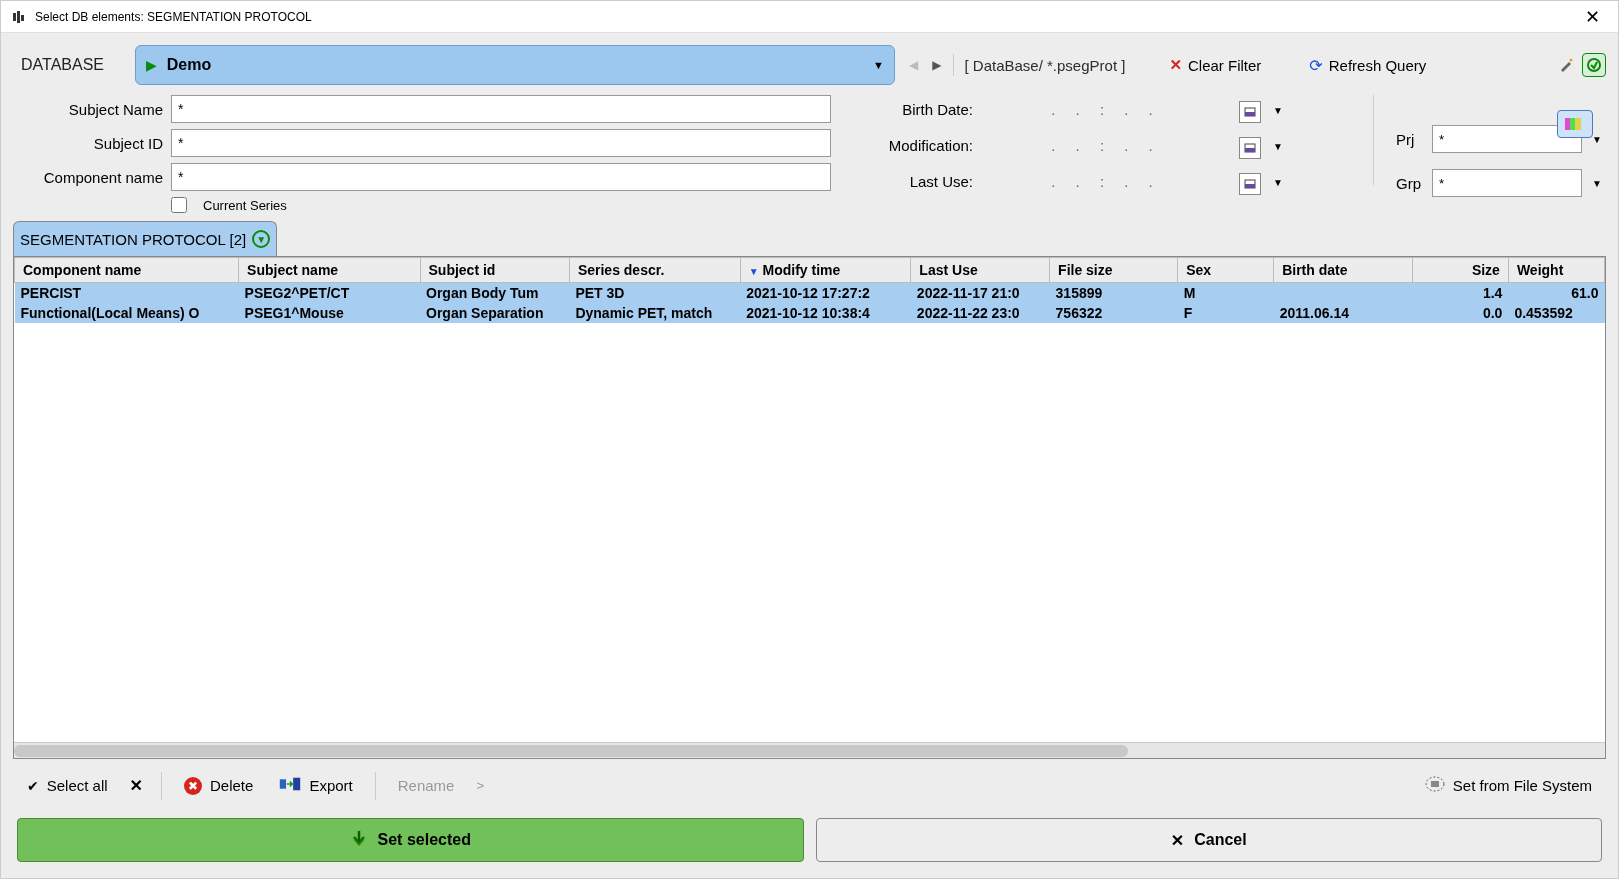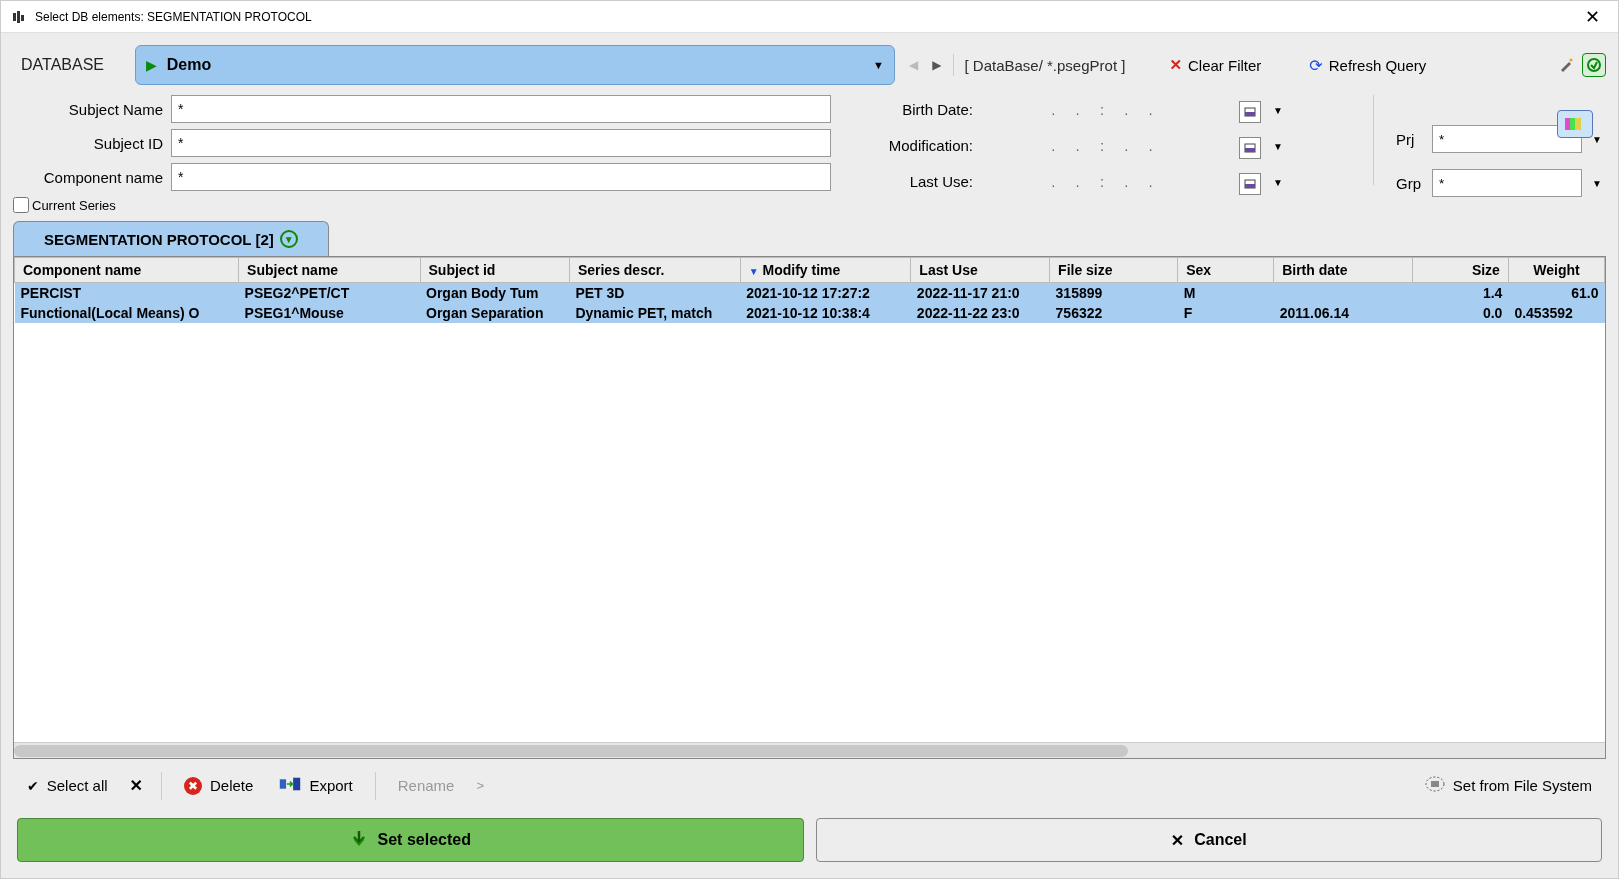--- a/index.html
+++ b/index.html
@@ -130,21 +130,22 @@
   height: 28px;
   border: 1px solid #999;
   background: #fff;
   padding: 0 6px;
   font-size: 14px;
 }
 .filters-left .field-input { width: 660px; }
 .checkbox-row {
   display: flex;
   align-items: center;
-  gap: 3px;
+  gap: 16px;
+  margin-left: 158px;
 }
 .checkbox-row input { width: 16px; height: 16px; }
 .filters-right {
   flex: 1;
   display: flex;
   flex-direction: column;
   gap: 14px;
   padding-top: 6px;
   padding-left: 30px;
 }
@@ -198,26 +199,25 @@
   cursor: pointer;
 }
 .tab-bar {
   display: flex;
 }
 .tab {
   background: #a7cdf1;
   border: 1px solid #888;
   border-bottom: none;
   border-radius: 6px 6px 0 0;
-  padding: 8px 30px;
+  padding: 8px 6px;
   display: flex;
   align-items: center;
   gap: 6px;
   font-size: 15px;
-  font-weight: bold;
 }
 .tab .circ-arrow {
   width: 18px; height: 18px;
   border-radius: 50%;
   border: 2px solid #0a8a0a;
   display: inline-flex; align-items: center; justify-content: center;
   font-size: 10px;
   color: #0a8a0a;
 }
 .table-container {
@@ -486,21 +486,21 @@
               <th>Component name</th>
               <th>Subject name</th>
               <th>Subject id</th>
               <th>Series descr.</th>
               <th><span class="sort-icon">▼</span><span>Modify time</span></th>
               <th>Last Use</th>
               <th>File size</th>
               <th>Sex</th>
               <th>Birth date</th>
               <th style="text-align:right">Size</th>
-              <th style="text-align:center">Weight</th>
+              <th style="text-align:left">Weight</th>
             </tr>
           </thead>
           <tbody id="tbody">
               <tr class="selected">
                 <td>PERCIST</td>
                 <td>PSEG2^PET/CT</td>
                 <td>Organ Body Tum</td>
                 <td>PET 3D</td>
                 <td>2021-10-12 17:27:2</td>
                 <td>2022-11-17 21:0</td>

